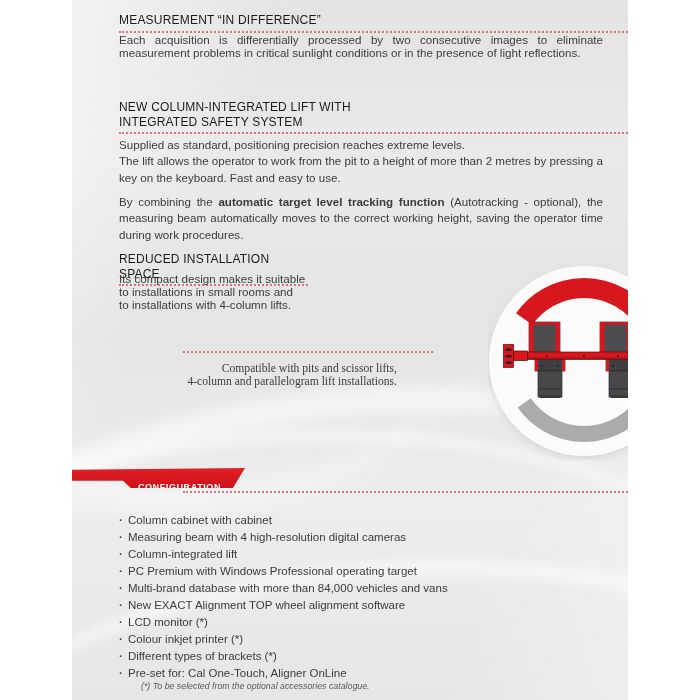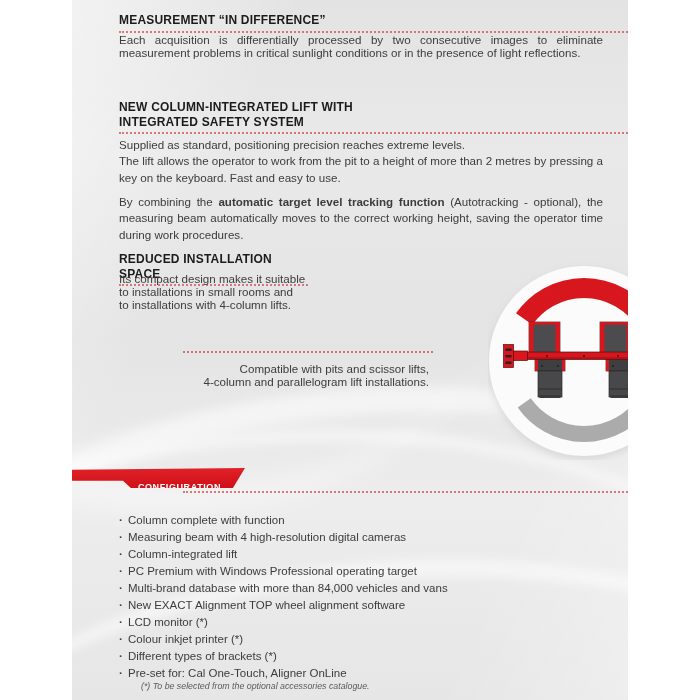--- a/index.html
+++ b/index.html
@@ -17,21 +17,21 @@
   .sw1 { left:-260px; top:392px; width:1050px; height:520px; border-top:26px solid rgba(255,255,255,.55); transform:rotate(-7deg); filter:blur(6px); }
   .sw2 { left:-340px; top:430px; width:1100px; height:600px; border-top:14px solid rgba(255,255,255,.45); transform:rotate(-4deg); filter:blur(5px); }
   .sw3 { left:-420px; top:-240px; width:900px; height:700px; border-bottom:40px solid rgba(255,255,255,.35); transform:rotate(24deg); filter:blur(10px); }
   .sw4 { left:-140px; top:560px; width:950px; height:420px; border-top:18px solid rgba(255,255,255,.5); transform:rotate(-3deg); filter:blur(5px); }
   .glare { position:absolute; left:0; top:0; width:556px; height:700px;
     background: linear-gradient(115deg, rgba(255,255,255,.55) 0%, rgba(255,255,255,0) 26%),
                 linear-gradient(295deg, rgba(255,255,255,.30) 0%, rgba(255,255,255,0) 22%);
     pointer-events:none; }
 
   .h1 {
-    position:absolute; font-size:12px; font-weight:700; color:#1b1b1b; letter-spacing:.2px;
+    position:absolute; font-size:12px; font-weight:400; color:#1b1b1b; letter-spacing:.2px;
     line-height:14.5px; white-space:pre-line;
     border-bottom:2px dotted rgba(205,80,80,.75); padding-bottom:3px;
   }
   .body {
     position:absolute; font-size:11.6px; color:#3c3c3c; line-height:13px; white-space:pre-line;
   }
   .just { text-align:justify; }
 
   .dotline { position:absolute; border-top:2px dotted rgba(205,80,80,.75); height:0; }
 
@@ -75,21 +75,21 @@
     <div class="body just" style="left:47px; top:137px; width:484px; line-height:16.3px;">Supplied as standard, positioning precision reaches extreme levels.
 The lift allows the operator to work from the pit to a height of more than 2 metres by pressing a key on the keyboard. Fast and easy to use.</div>
     <div class="body just" style="left:47px; top:194px; width:484px; line-height:16.3px;"><span>By combining the </span><b>automatic target level tracking function</b><span> (Autotracking - optional), the measuring beam automatically moves to the correct working height, saving the operator time during work procedures.</span></div>
 
     <div class="h1" style="left:47px; top:252px; width:189px;">REDUCED INSTALLATION SPACE</div>
     <div class="body" style="left:47px; top:272px; width:300px;">Its compact design makes it suitable
 to installations in small rooms and
 to installations with 4-column lifts.</div>
 
     <div class="dotline" style="left:111px; top:351px; width:250px;"></div>
-    <div class="body caption" style="left:61px; top:362px; width:296px;">Compatible with pits and scissor lifts,
+    <div class="body caption" style="left:29px; top:362px; width:296px;font-family:Liberation Serif, serif;">Compatible with pits and scissor lifts,
 4-column and parallelogram lift installations.</div>
 
     <svg class="graphic" viewBox="416 256 212 204">
       <defs>
         <filter id="soft" x="-20%" y="-20%" width="140%" height="140%">
             <feGaussianBlur stdDeviation="3.5"></feGaussianBlur>
           </filter>
       </defs>
       <circle cx="512" cy="364" r="96" fill="#c9c9c9" opacity="0.5" filter="url(#soft)"></circle>
       <circle cx="512" cy="361" r="95" fill="#fbfbfb"></circle>
@@ -152,21 +152,21 @@
     </svg>
 
     <div class="banner">
       <div class="banner-label">CONFIGURATION</div>
     </div>
     <div class="dotline" style="left:111px; top:491px; width:445px;"></div>
 
     <div class="cfg-list">
         <div class="cfg-item">
           <span class="bullet">·</span>
-          <span>Column complete with function</span>
+          <span>Column cabinet with cabinet</span>
         </div>
         <div class="cfg-item">
           <span class="bullet">·</span>
           <span>Measuring beam with 4 high-resolution digital cameras</span>
         </div>
         <div class="cfg-item">
           <span class="bullet">·</span>
           <span>Column-integrated lift</span>
         </div>
         <div class="cfg-item">

